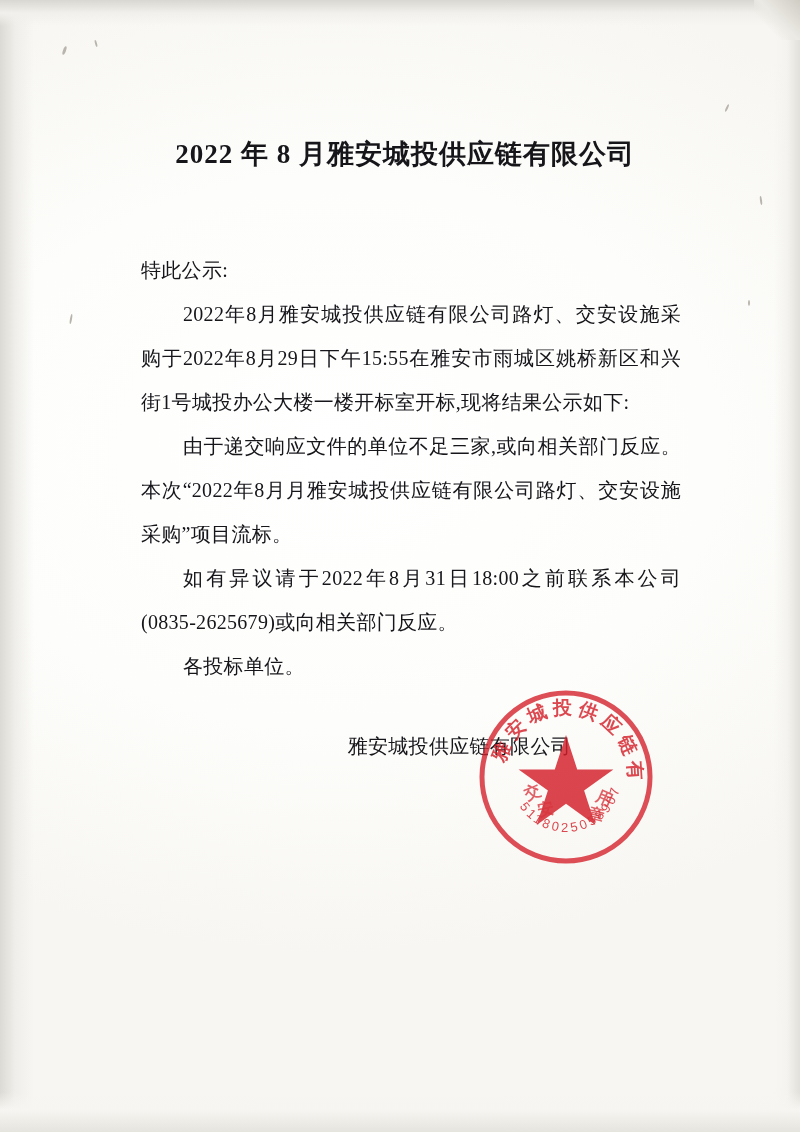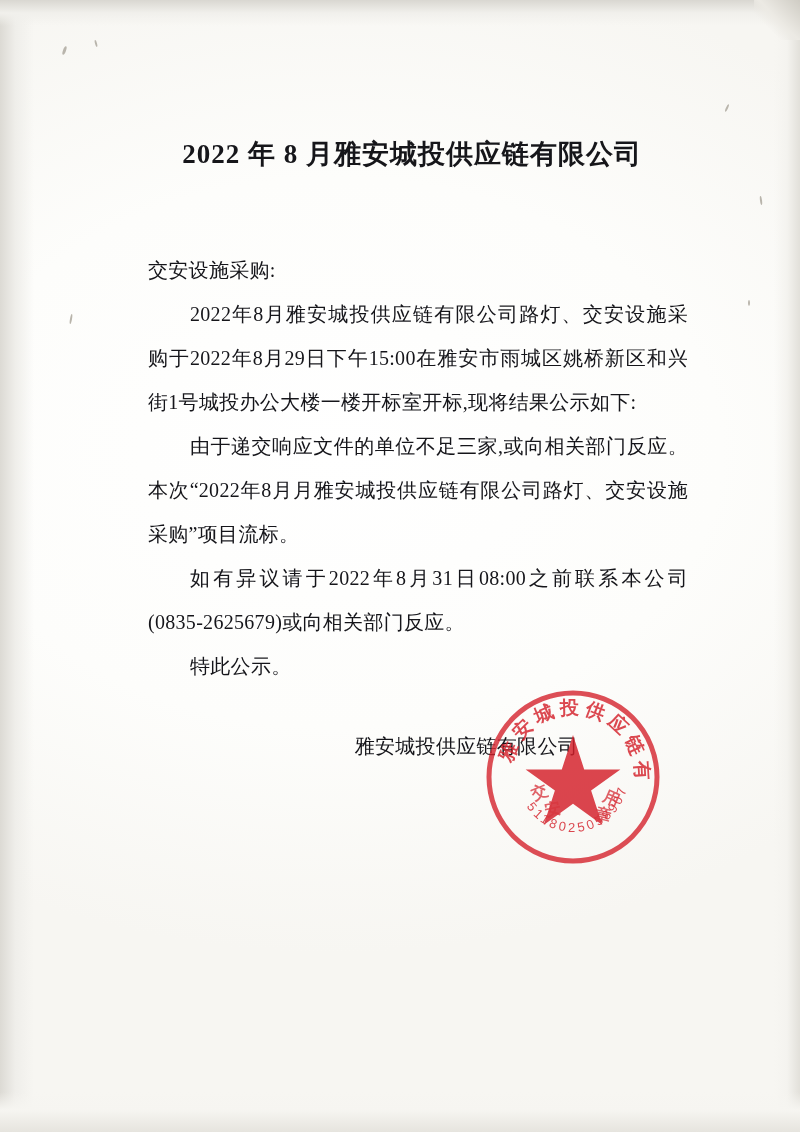--- a/index.html
+++ b/index.html
@@ -60,21 +60,21 @@
     background: linear-gradient(225deg, #cfccc4 0%, #eceae4 48%, rgba(255,255,255,0) 70%);
     pointer-events: none;
   }
 
   
   .speck { position: absolute; background: #b9b5ac; border-radius: 50%; pointer-events: none; }
 
   
   .content {
     position: absolute;
-    left: 12px; top: 0;
+    left: 5px; top: 0;
     width: 688px; height: 1132px;
   }
 
   .title {
     position: absolute;
     left: 0;
     top: 132px;
     width: 800px;
     text-align: center;
     font-family: "Liberation Serif", "DejaVu Serif", serif;
@@ -148,25 +148,25 @@
   <div class="speck" style="left:748px; top:300px; width:2px;  height:6px;"></div>
   <div class="speck" style="left:726px; top:104px; width:2px;  height:8px;  transform:rotate(25deg);"></div>
 
   <div class="content">
 
     <div class="title">
       <span class="title-line">2022 年 8 月雅安城投供应链有限公司</span>
     </div>
 
     <div class="body-text">
-      <p class="para noindent">交安设施采购:</p>
-      <p class="para indent">2022年8月雅安城投供应链有限公司路灯、交安设施采购于2022年8月29日下午15:00在雅安市雨城区姚桥新区和兴街1号城投办公大楼一楼开标室开标,现将结果公示如下:</p>
+      <p class="para noindent">特此公示:</p>
+      <p class="para indent">2022年8月雅安城投供应链有限公司路灯、交安设施采购于2022年8月29日下午15:55在雅安市雨城区姚桥新区和兴街1号城投办公大楼一楼开标室开标,现将结果公示如下:</p>
       <p class="para indent">由于递交响应文件的单位不足三家,或向相关部门反应。本次“2022年8月月雅安城投供应链有限公司路灯、交安设施采购”项目流标。</p>
-      <p class="para indent">如有异议请于2022年8月31日08:00之前联系本公司(0835-2625679)或向相关部门反应。</p>
-      <p class="para indent">特此公示。</p>
+      <p class="para indent">如有异议请于2022年8月31日18:00之前联系本公司(0835-2625679)或向相关部门反应。</p>
+      <p class="para indent">各投标单位。</p>
     </div>
 
     <div class="signature">
       <span class="sig-line">雅安城投供应链有限公司</span>
     </div>
 
     <div class="seal">
       <svg width="178" height="178" viewBox="0 0 178 178" xmlns="http://www.w3.org/2000/svg">
         <defs>
           <path id="arcTop" d="M 26,89 A 63,63 0 0 1 152,89" fill="none"></path>

